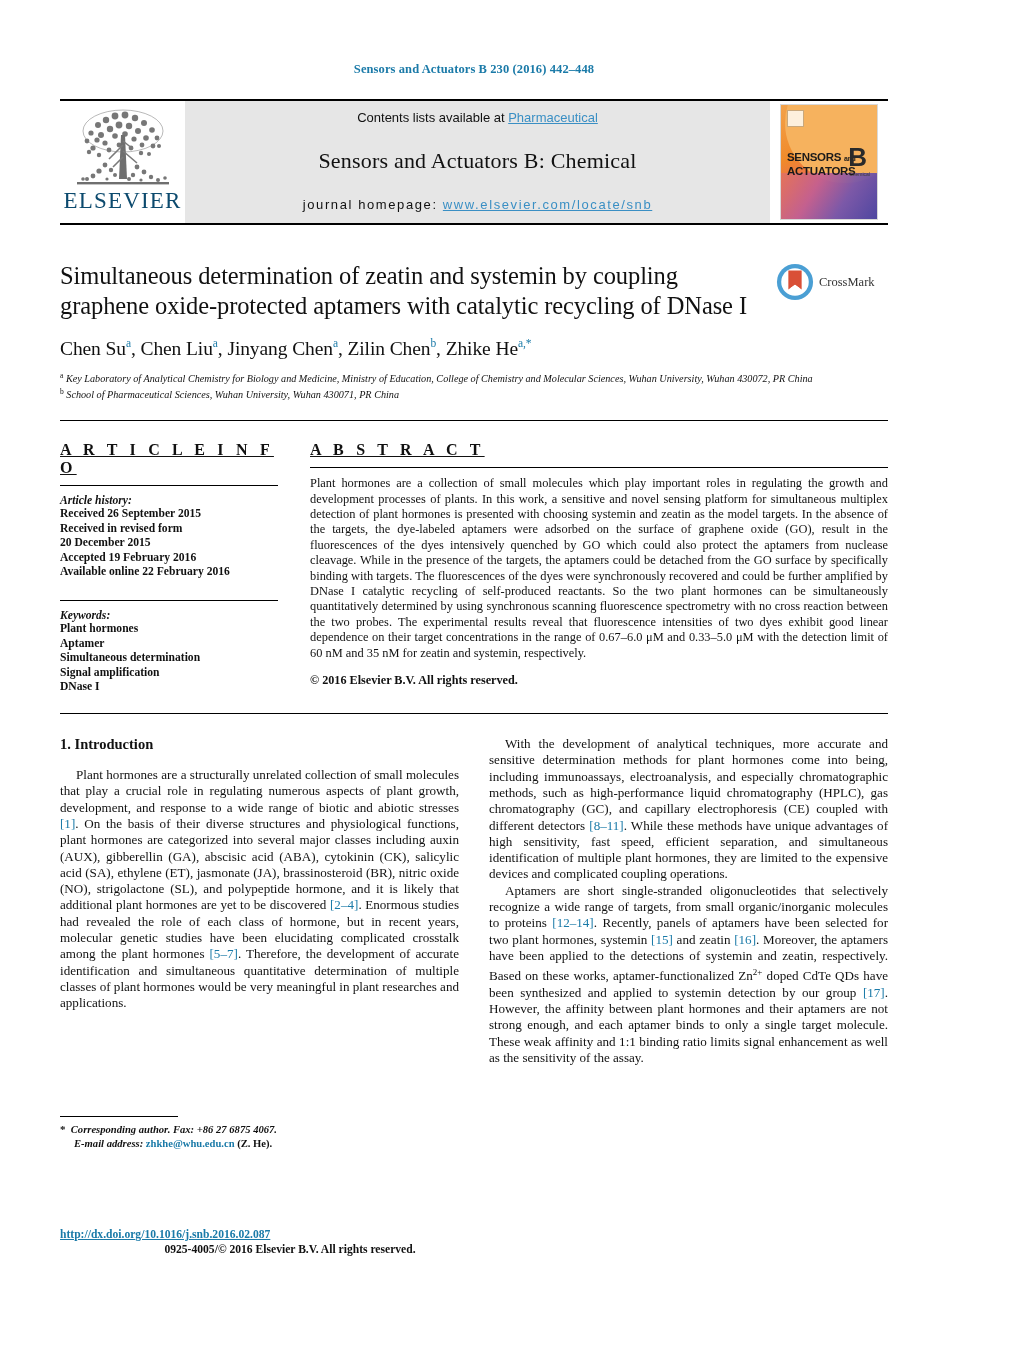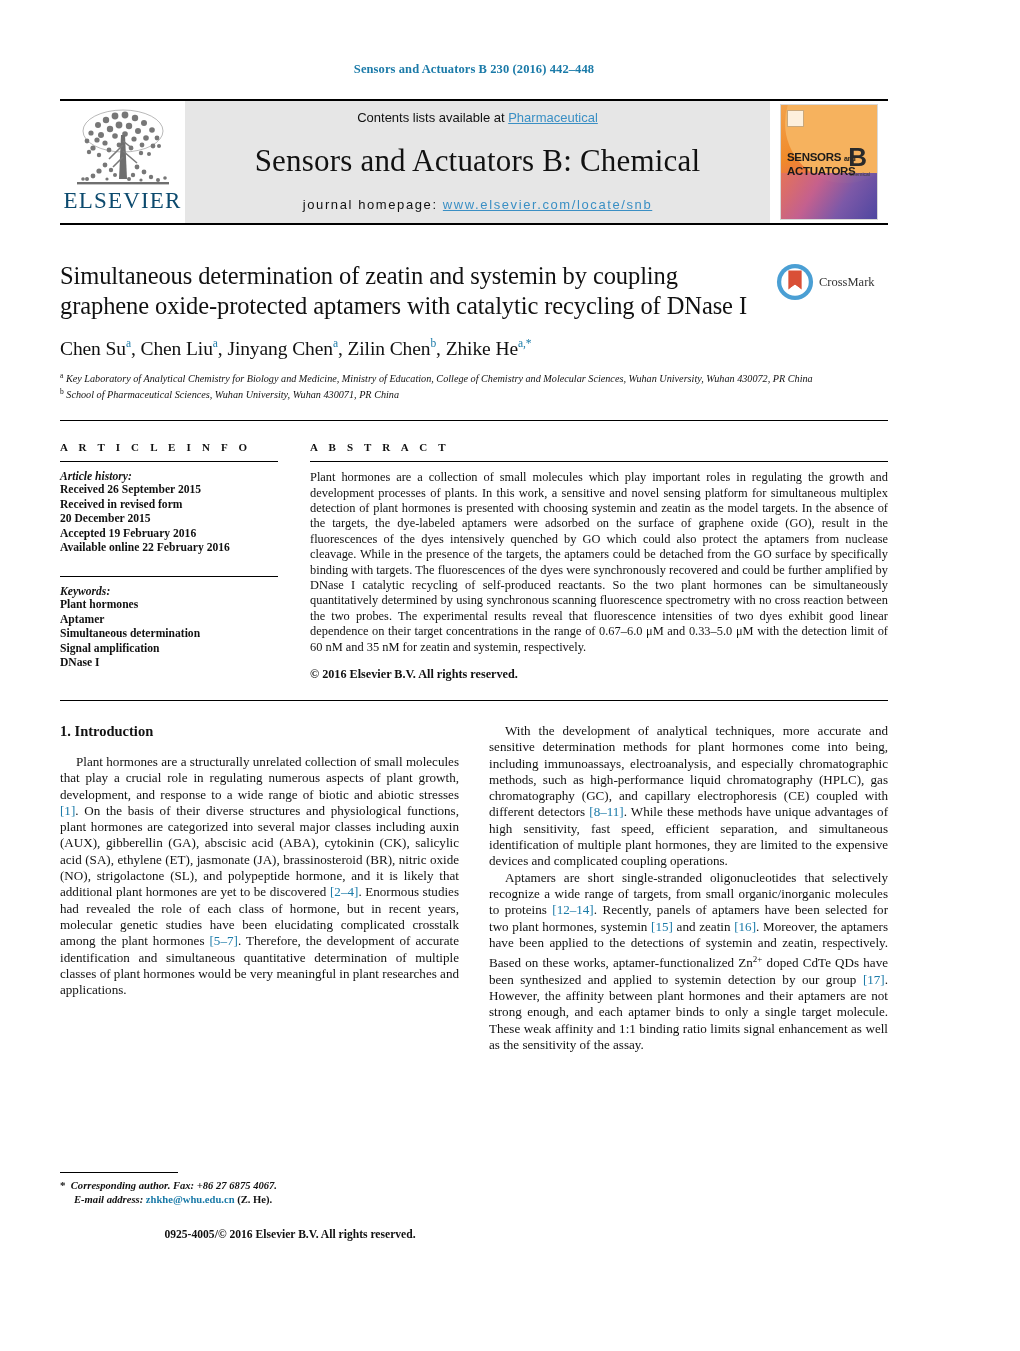--- a/index.html
+++ b/index.html
@@ -74,21 +74,21 @@
     box-sizing: border-box;
   }
   .contents-line {
     font-family: "Liberation Sans", sans-serif;
     font-size: 13px;
     color: #111;
   }
   .contents-line .sd-link { color: #3a8fc4; }
   .journal-name {
     font-family: "Liberation Serif", serif;
-    font-size: 31px;
+    font-size: 22px;
     color: #111;
     letter-spacing: .2px;
   }
   .homepage-line {
     font-family: "Liberation Sans", sans-serif;
     font-size: 13px;
     color: #111;
     letter-spacing: 1.6px;
   }
   .homepage-line .hp-link { color: #3a8fc4; }
@@ -200,24 +200,25 @@
   .info-col {
     flex: 0 0 250px;
     width: 250px;
     padding-right: 32px;
     box-sizing: border-box;
   }
   .abs-col { flex: 1 1 auto; }
   .sec-head {
     font-family: "Liberation Serif", serif;
     font-weight: bold;
-    font-size: 11px;
+    font-size: 16px;
     letter-spacing: 4.2px;
     color: #111;
     margin: 0 0 8px 0;
+    text-decoration: underline;
   }
   .sec-rule { border: 0; border-top: 1px solid #000; margin: 0 0 8px 0; }
   .info-label {
     font-family: "Liberation Serif", serif;
     font-style: italic;
     font-weight: bold;
     font-size: 11.6px;
     color: #111;
     margin: 0;
   }
@@ -270,21 +271,21 @@
     margin: 0;
   }
   .para + .para { margin-top: 0; }
   .ref { color: #1a7aa8; }
   sup.small { font-size: 9px; vertical-align: super; }
 
   
   .footnote-area {
     position: absolute;
     left: 60px;
-    top: 1172px;
+    top: 1116px;
     width: 450px;
   }
   .fn-rule {
     border: 0; border-top: 1px solid #000;
     width: 118px; margin: 0 0 6px 0;
   }
   .fn-line {
     font-family: "Liberation Serif", serif;
     font-size: 10.6px;
     line-height: 13.6px;
@@ -488,16 +489,17 @@
     </div>
   </div>
 
   <div class="footnote-area">
     <hr class="fn-rule">
     <div class="fn-line"><span class="fn-star">*</span>&nbsp; <span class="fn-ital">Corresponding author. Fax: +86 27 6875 4067.</span></div>
     <div class="fn-line" style="padding-left:14px"><span class="fn-ital">E-mail address:</span> <span class="fn-link">zhkhe@whu.edu.cn</span> (Z. He).</div>
   </div>
 
   <div class="doi-area">
+    <a class="doi-link" href="#">http://dx.doi.org/10.1016/j.snb.2016.02.087</a>
     <div class="issn-line">0925-4005/© 2016 Elsevier B.V. All rights reserved.</div>
   </div>
 
 </div>
 
 </body></html>

